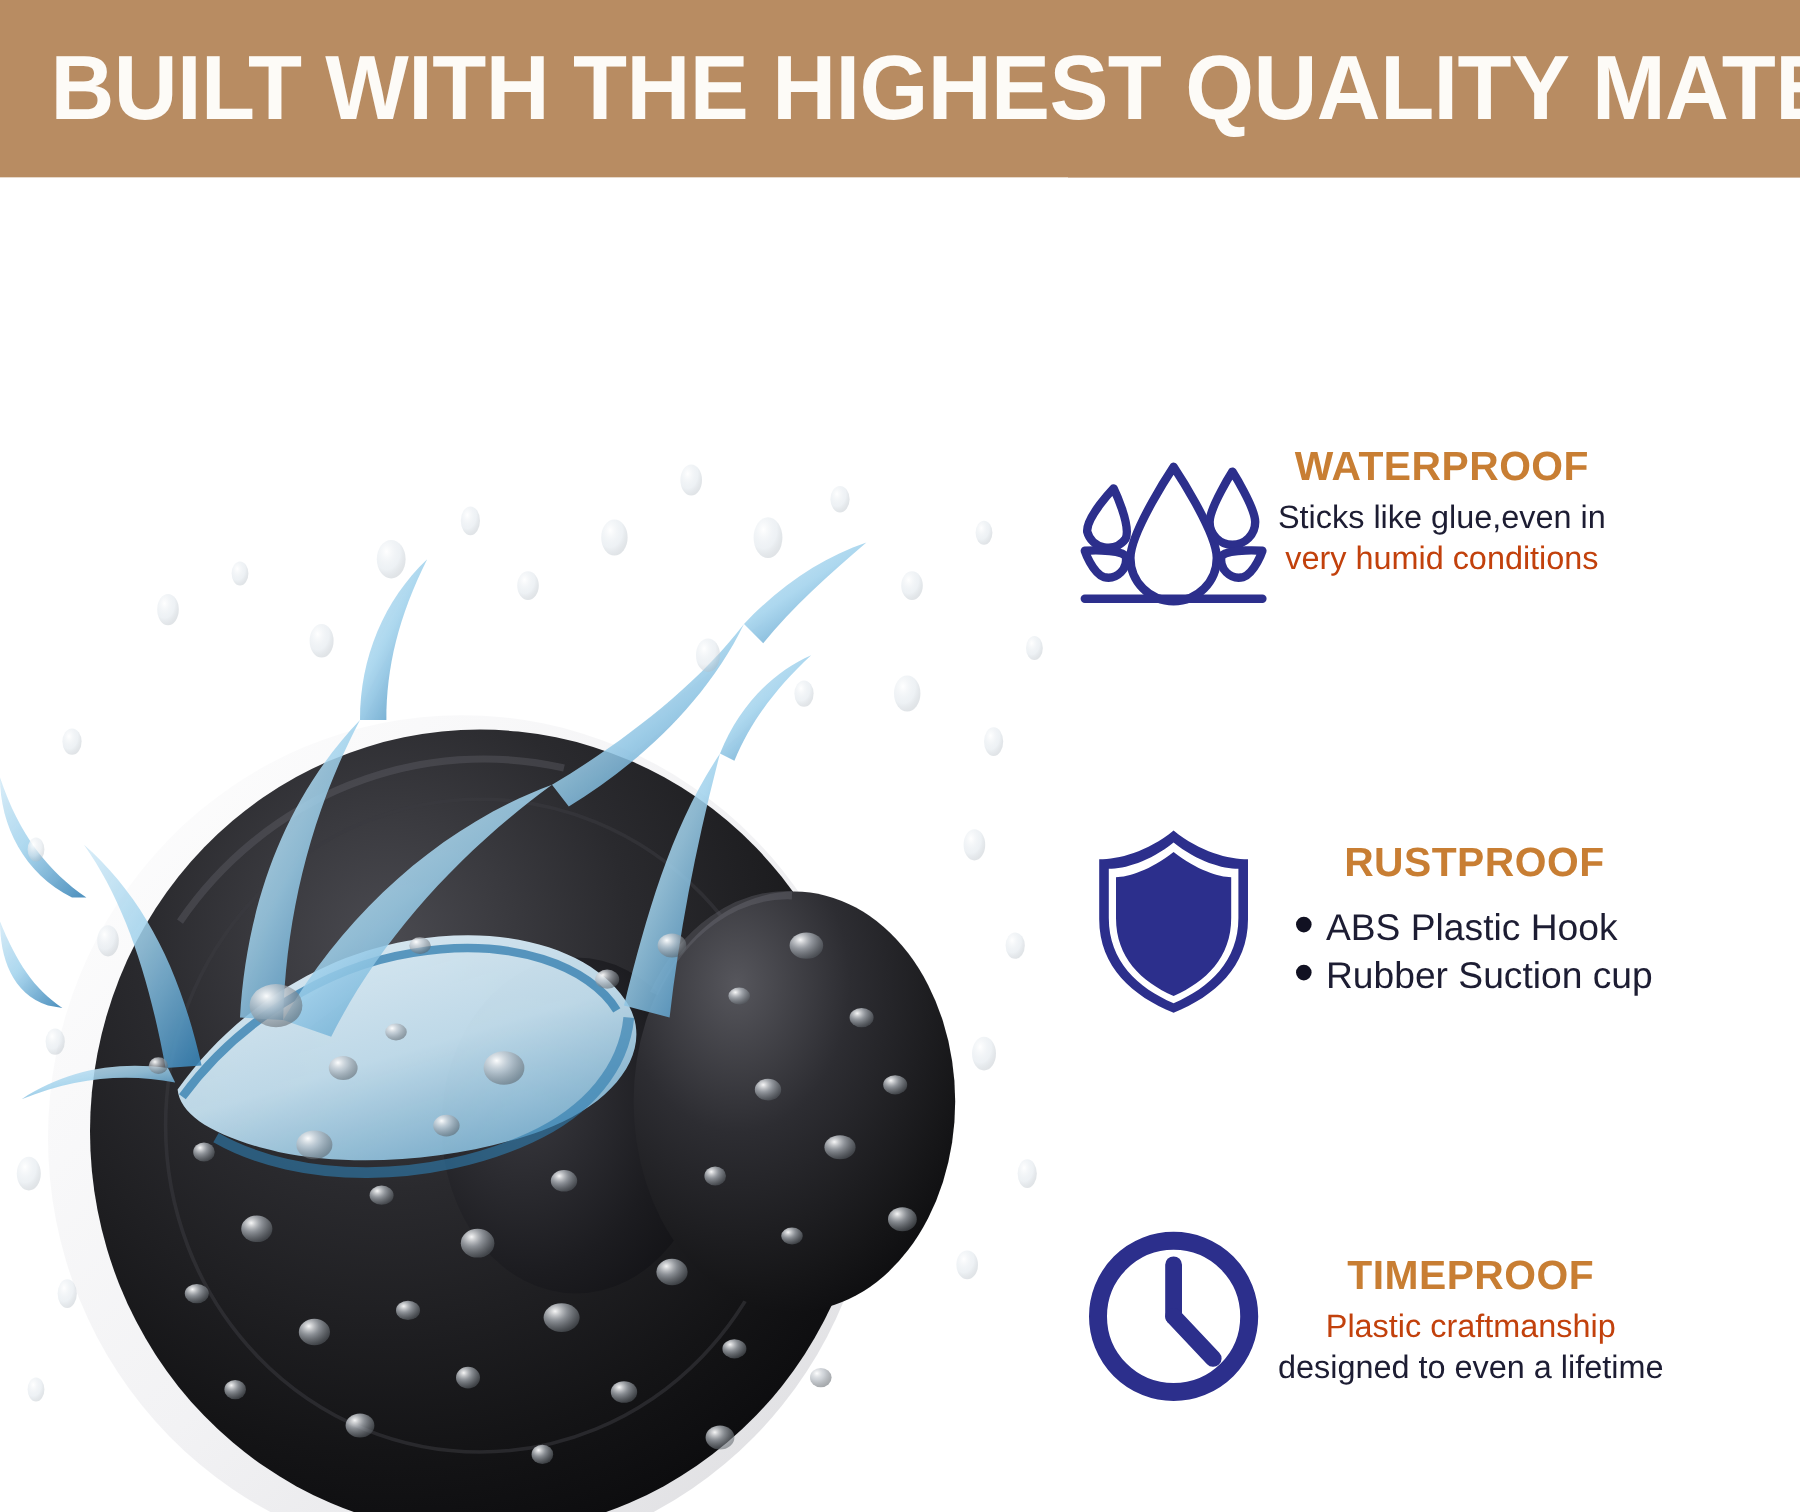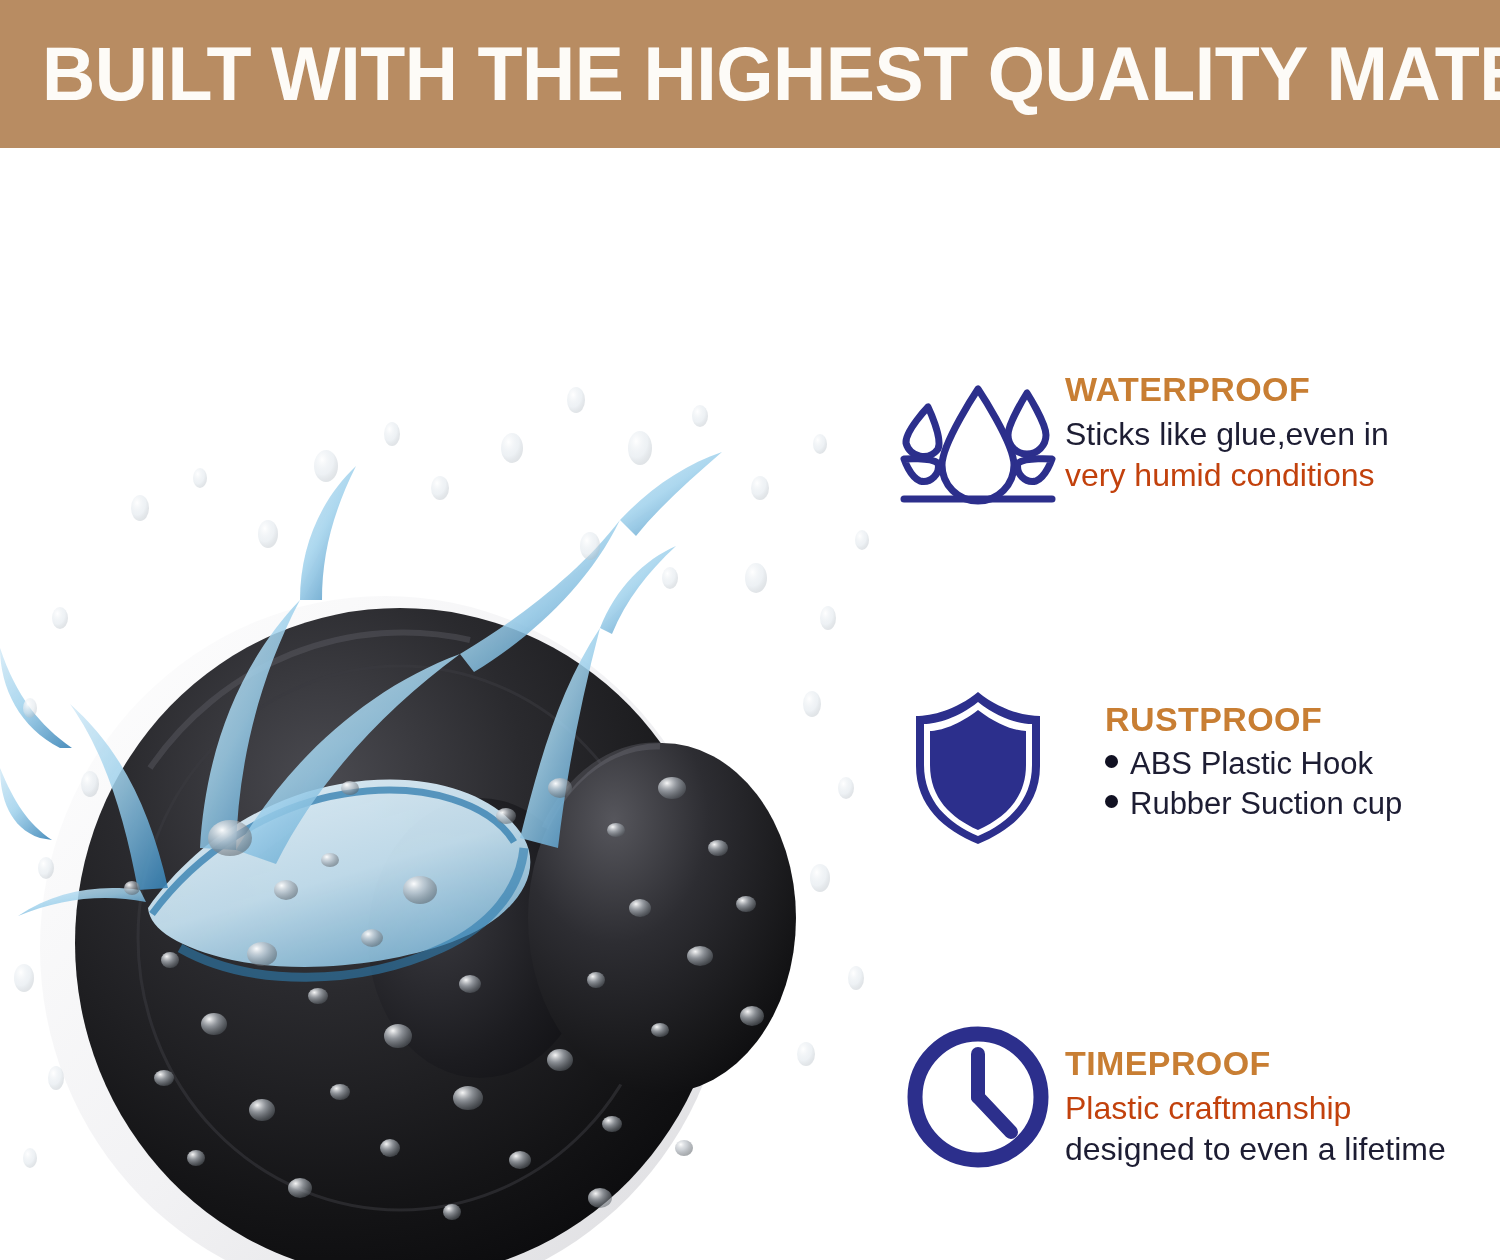--- a/index.html
+++ b/index.html
@@ -61,30 +61,31 @@
     height: 1112px;
   }
 
   
   .features {
     position: absolute;
     left: 890px;
     top: 148px;
     width: 610px;
     height: 1112px;
+    text-align: center;
   }
   .feature {
     position: absolute;
     left: 0;
     display: flex;
     align-items: flex-start;
     width: 610px;
   }
   .feature-1 { top: 220px; }
-  .feature-2 { top: 540px; gap: 40px; }
+  .feature-2 { top: 540px; }
   .feature-3 { top: 874px; }
 
   .feature-icon {
     width: 175px;
     min-width: 175px;
     height: 150px;
     display: flex;
     align-items: center;
     justify-content: center;
   }
@@ -101,31 +102,31 @@
     color: #c87e33;
     font-weight: bold;
     font-size: 34px;
     letter-spacing: 0.4px;
     line-height: 1.05;
     margin: 0 0 6px 0;
     white-space: nowrap;
   }
   .feature-desc {
     color: #1d1d33;
-    font-size: 32px;
+    font-size: 27px;
     line-height: 1.28;
     margin: 0;
     max-width: 400px;
   }
   .feature-desc .line { display: block; white-space: nowrap; }
   .feature-desc .accent { color: #c2410c; }
 
   .bullets {
     list-style: none;
-    margin: 0;
+    margin: 15px;
     padding: 0;
   }
   .bullets li {
     color: #1d1d33;
     font-size: 31px;
     line-height: 1.3;
     white-space: nowrap;
     display: flex;
     align-items: baseline;
   }

